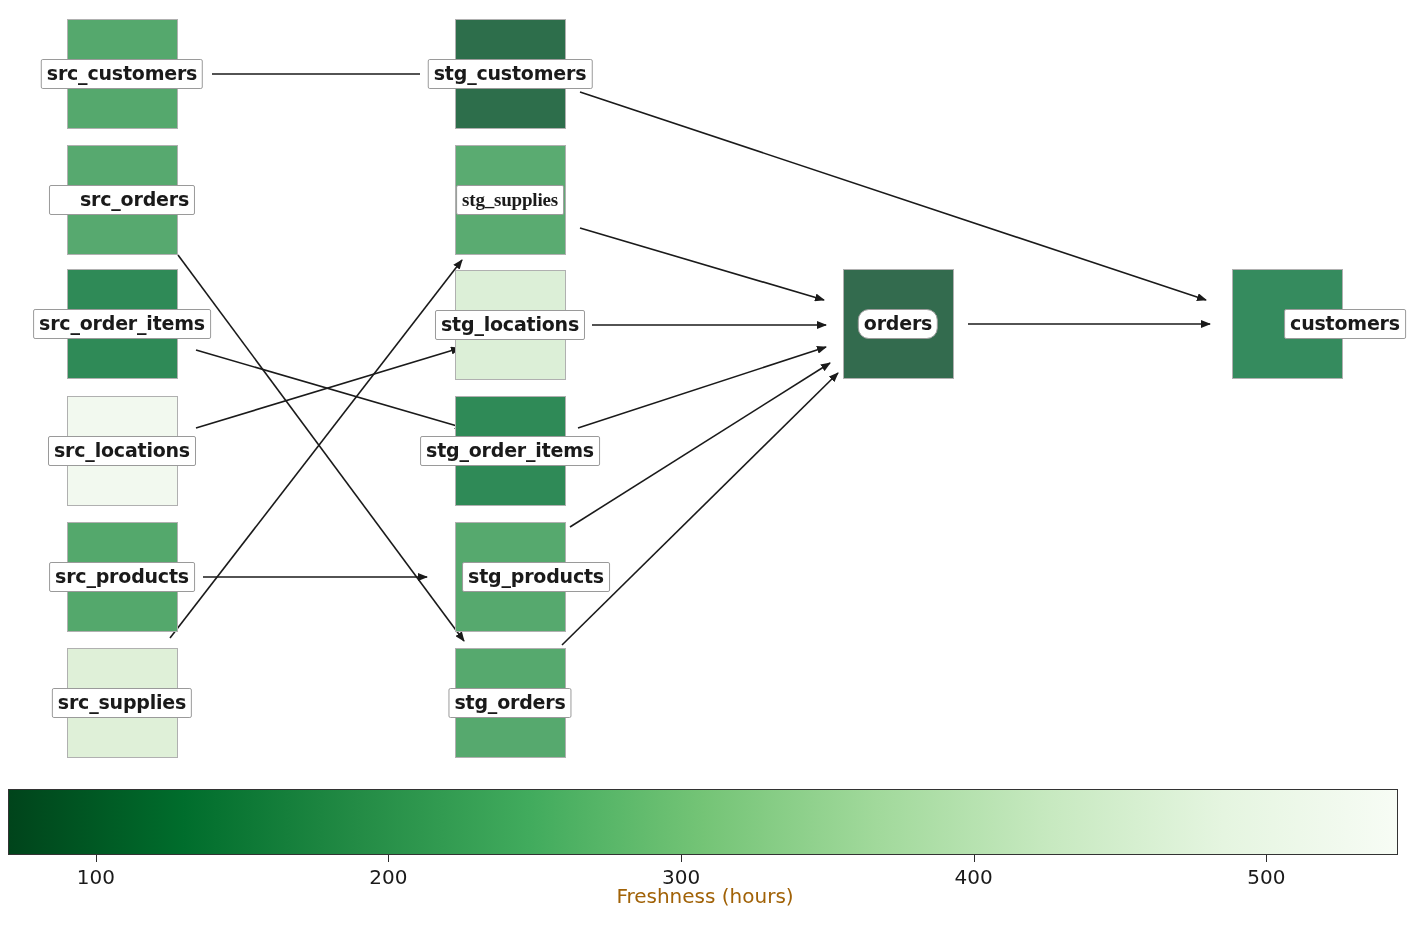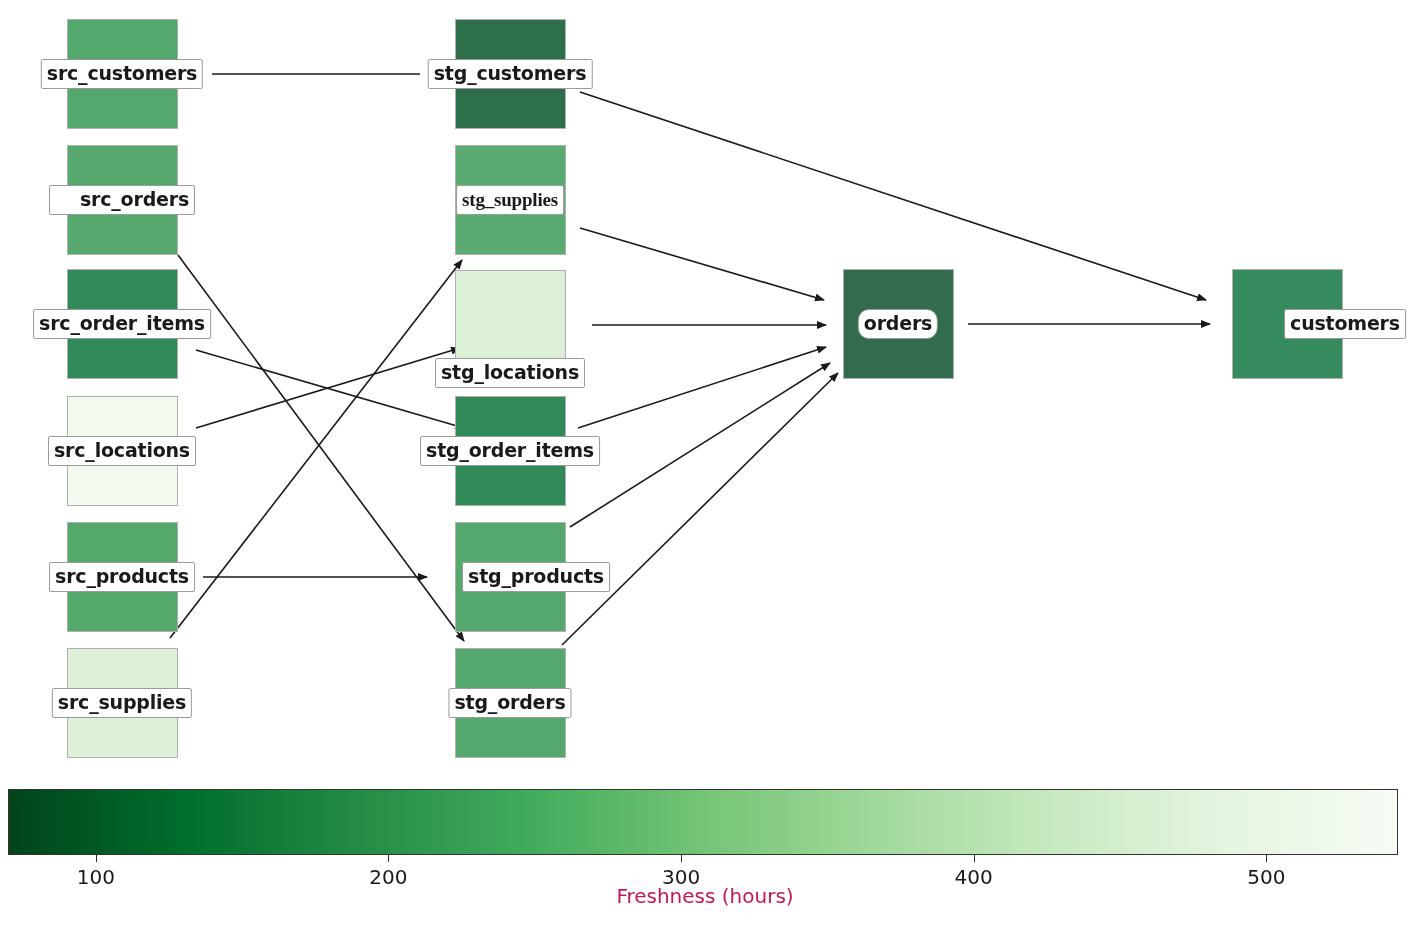--- a/index.html
+++ b/index.html
@@ -78,21 +78,21 @@
     color: #1a1a1a;
     white-space: nowrap;
   }
   #cb-axis-label {
     position: absolute;
     top: 896px;
     left: 705px;
     transform: translate(-50%, -50%);
     font-family: "DejaVu Sans", sans-serif;
     font-size: 20px;
-    color: #be185d;
+    color: #a16207;
     white-space: nowrap;
     text-align: right;
   }
 </style>
 </head>
 <body>
 
 <div id="canvas">
 
   <svg id="edge-layer" viewBox="0 0 1410 926" width="1410" height="926">
@@ -129,21 +129,21 @@
       <div class="node-label" style="left: 122px; top: 451px;">src_locations</div>
       <div class="node-box" style="left: 66.5px; top: 522px; width: 111px; height: 110px; background: rgb(84, 168, 108);"></div>
       <div class="node-label" style="left: 122px; top: 577px;">src_products</div>
       <div class="node-box" style="left: 66.5px; top: 648px; width: 111px; height: 110px; background: rgb(223, 240, 216);"></div>
       <div class="node-label" style="left: 122px; top: 703px;">src_supplies</div>
       <div class="node-box" style="left: 454.5px; top: 19px; width: 111px; height: 110px; background: rgb(45, 110, 75);"></div>
       <div class="node-label" style="left: 510px; top: 74px;">stg_customers</div>
       <div class="node-box" style="left: 454.5px; top: 145px; width: 111px; height: 110px; background: rgb(90, 171, 113);"></div>
       <div class="node-label" style="left: 510px; top: 200px; font-family: Liberation Serif, serif;">stg_supplies</div>
       <div class="node-box" style="left: 454.5px; top: 270px; width: 111px; height: 110px; background: rgb(220, 239, 215);"></div>
-      <div class="node-label" style="left: 510px; top: 325px; margin-top: 48px;">stg_locations</div>
+      <div class="node-label" style="left: 510px; top: 325px;">stg_locations</div>
       <div class="node-box" style="left: 454.5px; top: 396px; width: 111px; height: 110px; background: rgb(47, 138, 87);"></div>
       <div class="node-label" style="left: 510px; top: 451px;">stg_order_items</div>
       <div class="node-box" style="left: 454.5px; top: 522px; width: 111px; height: 110px; background: rgb(86, 169, 110);"></div>
       <div class="node-label" style="left: 536px; top: 577px;">stg_products</div>
       <div class="node-box" style="left: 454.5px; top: 648px; width: 111px; height: 110px; background: rgb(86, 169, 110);"></div>
       <div class="node-label" style="left: 510px; top: 703px;">stg_orders</div>
       <div class="node-box" style="left: 842.5px; top: 269px; width: 111px; height: 110px; background: rgb(51, 107, 78);"></div>
       <div class="node-label" style="left: 898px; top: 324px; border-radius: 11px;">orders</div>
       <div class="node-box" style="left: 1231.5px; top: 269px; width: 111px; height: 110px; background: rgb(53, 139, 94);"></div>
       <div class="node-label" style="left: 1345px; top: 324px;">customers</div>

